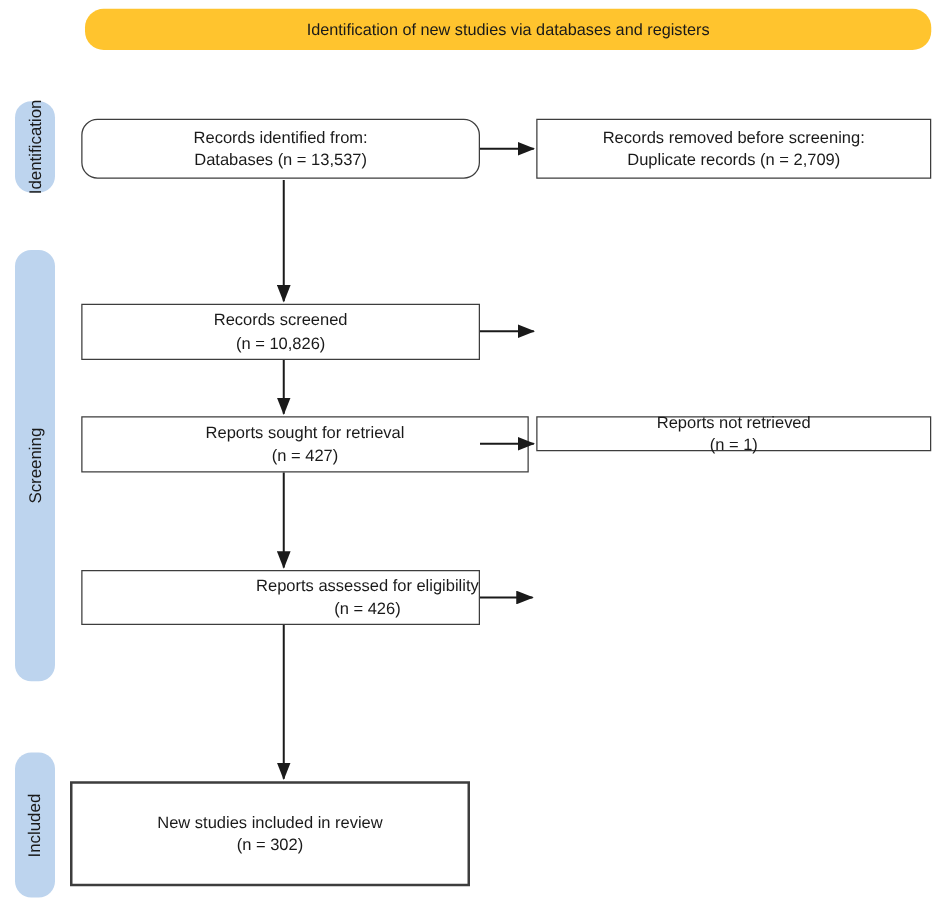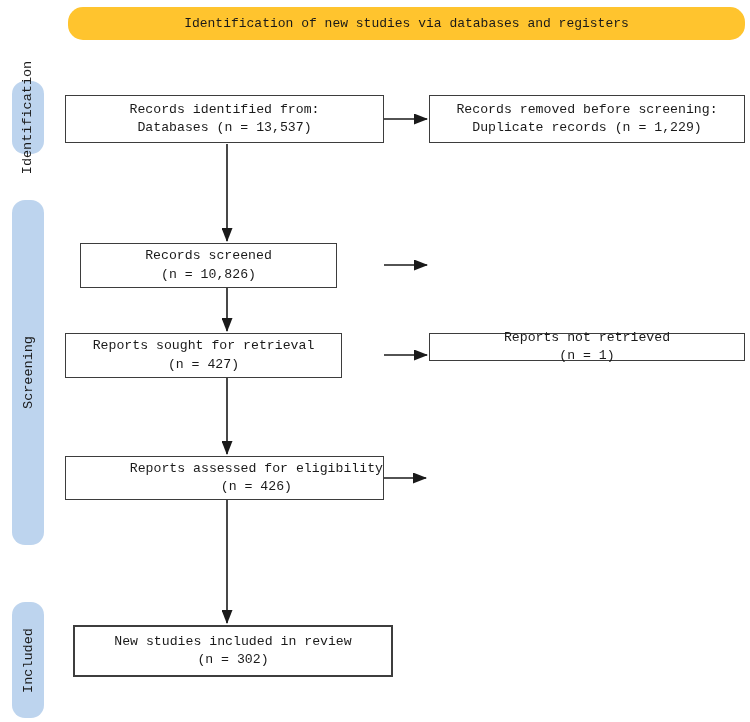--- a/index.html
+++ b/index.html
@@ -8,21 +8,20 @@
     background: #ffffff;
     font-family: "Liberation Sans", sans-serif;
   }
   .canvas {
     position: relative;
     width: 750px;
     height: 722px;
     background: #ffffff;
     overflow: hidden;
     color: #1a1a1a;
-    font-family: Liberation Mono, monospace;
   }
 
   
   .banner {
     position: absolute;
     left: 68px; top: 7px;
     width: 677px; height: 33px;
     background: var(--banner-bg, #FFC42E);
     border-radius: 15px;
     display: flex;
@@ -62,29 +61,29 @@
     align-items: center;
     justify-content: center;
     box-sizing: border-box;
   }
   .box-text {
     white-space: pre-wrap;
     text-align: center;
     font-size: 13.2px;
     line-height: 1.38;
   }
-  .b1l { left: 65px;  top: 95px;  width: 319px; height: 48px; }
+  .b1l { left: 65px;  top: 95px;  width: 319px; height: 48px; border-radius: 13px; }
   .b1r { left: 429px; top: 95px;  width: 316px; height: 48px; }
-  .b2l { left: 80px;  top: 243px; width: 257px; height: 45px; }
+  .b2l { left: 65px;  top: 243px; width: 319px; height: 45px; }
   .b2r { left: 429px; top: 243px; width: 316px; height: 45px; }
-  .b3l { left: 65px;  top: 333px; width: 277px; height: 45px; }
+  .b3l { left: 65px;  top: 333px; width: 358px; height: 45px; }
   .b3r { left: 429px; top: 333px; width: 316px; height: 28px; }
   .b4l { left: 65px;  top: 456px; width: 319px; height: 44px; justify-content: flex-end; }
   .b4r { left: 428px; top: 430px; width: 317px; height: 98px; }
-  .b5l { left: 73px;  top: 625px; width: 320px; height: 52px; border-width: 2px; }
+  .b5l { left: 56px;  top: 625px; width: 320px; height: 84px; border-width: 2px; }
 
   .arrow-layer {
     position: absolute;
     left: 0; top: 0;
     width: 750px; height: 722px;
     pointer-events: none;
   }
   .arrow-layer line {
     stroke: var(--arrow, #1a1a1a);
     stroke-width: 1.6;
@@ -108,21 +107,21 @@
   <div class="stage-label stage-included">
     <span>Included</span>
   </div>
 
   <div class="box b1l">
     <span class="box-text">Records identified from:
 Databases (n = 13,537)</span>
   </div>
   <div class="box b1r">
     <span class="box-text">Records removed before screening:
-Duplicate records (n = 1,229)</span>
+Duplicate records (n = 2,709)</span>
   </div>
 
   <div class="box b2l">
     <span class="box-text">Records screened
 (n = 10,826)</span>
   </div>
 
   <div class="box b3l">
     <span class="box-text">Reports sought for retrieval
 (n = 427)</span>

